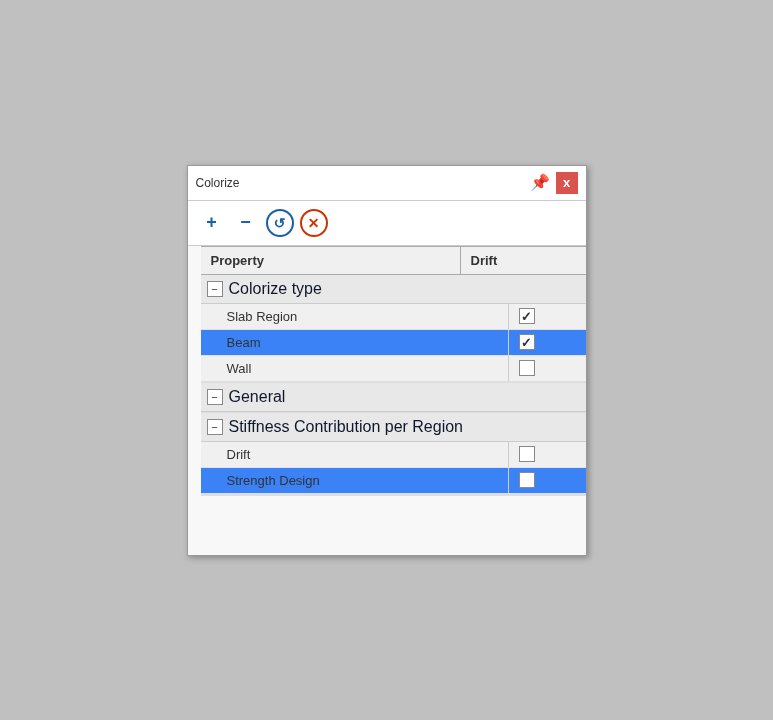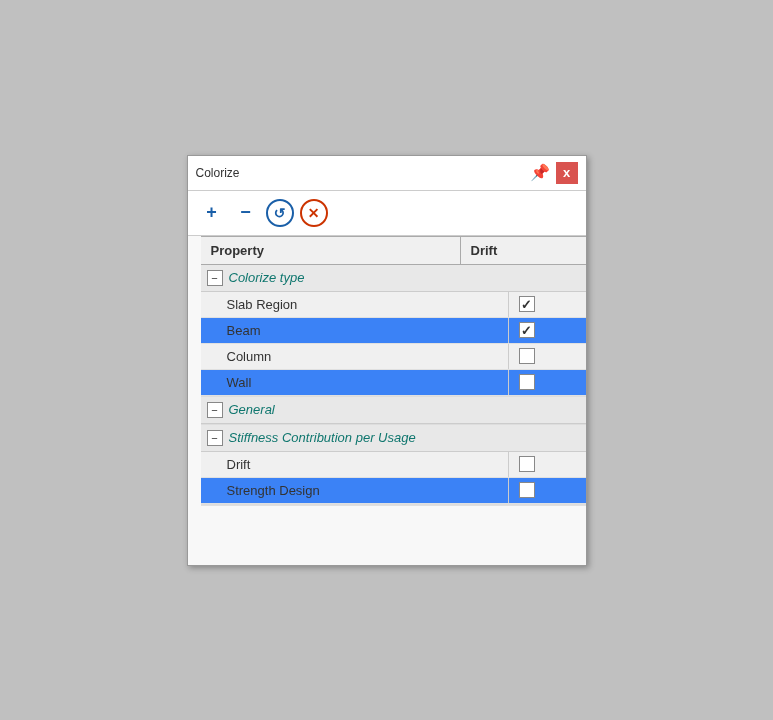--- a/index.html
+++ b/index.html
@@ -157,23 +157,22 @@
     .section-header {
       display: flex;
       align-items: center;
       background: #e8e8e8;
       border-bottom: 1px solid #ccc;
       padding: 5px 6px;
       gap: 6px;
     }
 
     .section-header-label {
-      color: #0f766e;
-      font-style: italic;
-      font-size: 13px;
+      color: #0f172a;
+      font-size: 16px;
     }
 
     .collapse-btn {
       width: 16px;
       height: 16px;
       border: 1px solid #888;
       background: #fff;
       display: flex;
       align-items: center;
       justify-content: center;
@@ -280,44 +279,38 @@
       </div>
       <div class="table-row">
         <div class="row-property">Beam</div>
         <div class="row-value">
           <div class="checkbox checked">
             <span class="checkmark">✓</span>
           </div>
         </div>
       </div>
       <div class="table-row">
-        <div class="row-property">Column</div>
-        <div class="row-value">
-          <div class="checkbox"></div>
-        </div>
-      </div>
-      <div class="table-row">
         <div class="row-property">Wall</div>
         <div class="row-value">
           <div class="checkbox"></div>
         </div>
       </div>
     </div>
 
     <div class="section-group">
       <div class="section-header">
         <div class="collapse-btn">−</div>
         <span class="section-header-label">General</span>
       </div>
     </div>
 
     <div class="section-group">
       <div class="section-header">
         <div class="collapse-btn">−</div>
-        <span class="section-header-label">Stiffness Contribution per Usage</span>
+        <span class="section-header-label">Stiffness Contribution per Region</span>
       </div>
       <div class="table-row">
         <div class="row-property">Drift</div>
         <div class="row-value">
           <div class="checkbox"></div>
         </div>
       </div>
       <div class="table-row">
         <div class="row-property">Strength Design</div>
         <div class="row-value">

